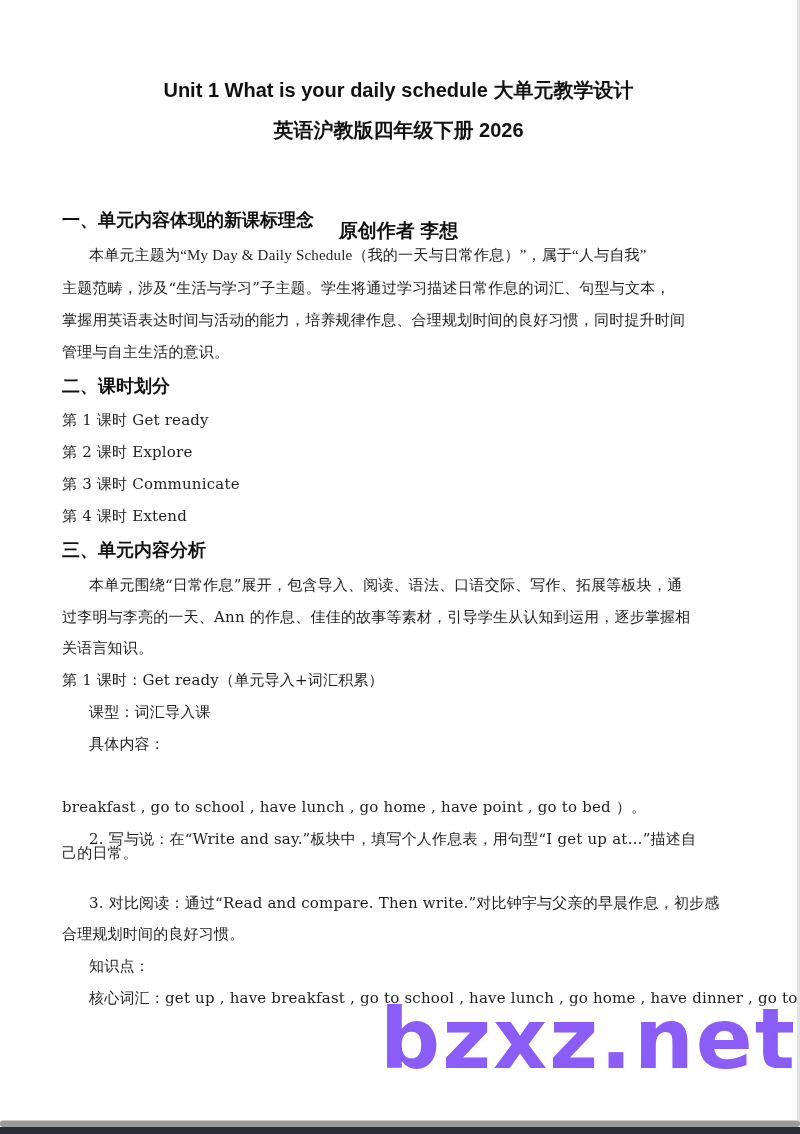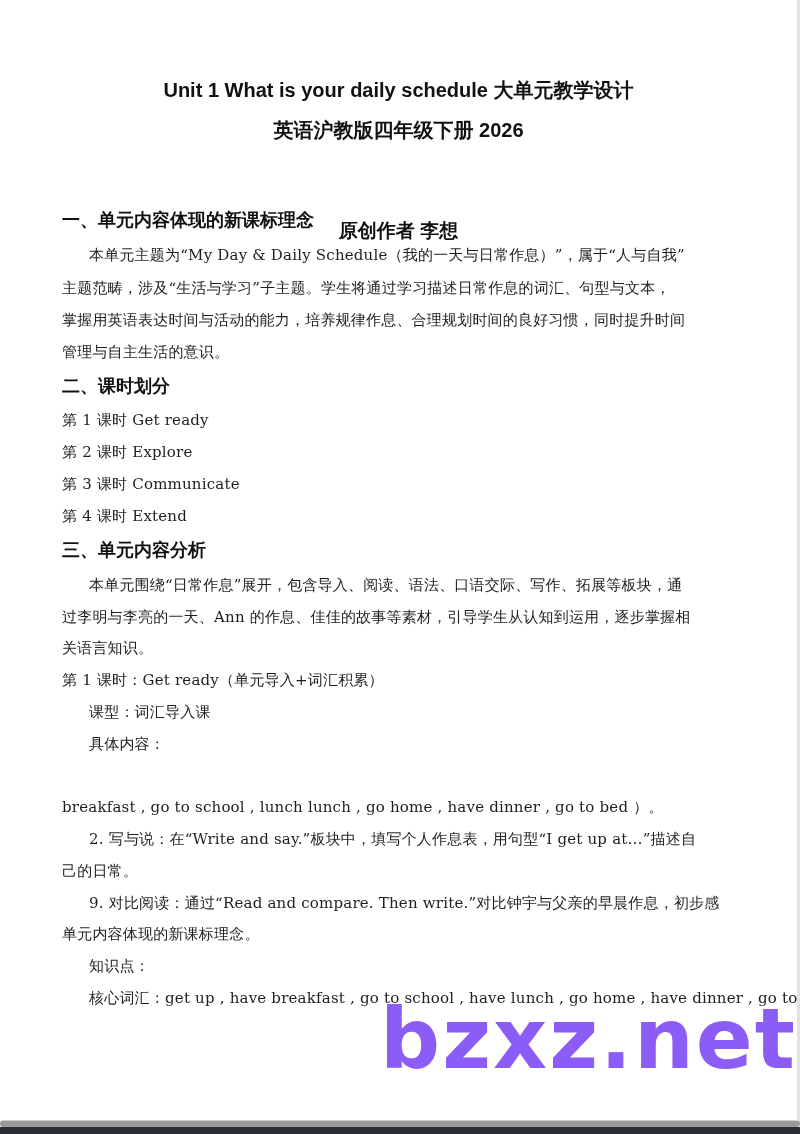--- a/index.html
+++ b/index.html
@@ -15,21 +15,21 @@
 
   .title { position:absolute; left:0; width:797px; text-align:center;
     font-family:"Liberation Sans", "DejaVu Sans", sans-serif; font-weight:bold; color:#111; }
   .t1 { top:77px; font-size:20px; }
   .t2 { top:117px; font-size:20px;text-align:center; }
   .t3 { top:178px; font-size:19px;margin-top:40px; }
 
   .h { position:absolute; left:62px; font-family:"DejaVu Sans", "Liberation Sans", sans-serif;
     font-weight:bold; font-size:18px; color:#111; }
   .line { position:absolute; left:62px; font-size:15px; white-space:nowrap; color:#1e1e1e; letter-spacing:0.2px; }
-  .ind1 { left:89px; }
+  .ind1 { left:89px;font-family:Liberation Serif, serif; }
   .ind2 { left:89px; }
   .watermark { position:absolute; left:380px; top:990px; font-family:"DejaVu Sans", sans-serif;
     font-weight:bold; font-size:84px; color:#8b5cf6; letter-spacing:2px; pointer-events:none; }
 </style>
 </head>
 <body>
 
 <div class="page">
   <div class="title t1">Unit 1 What is your daily schedule 大单元教学设计</div>
   <div class="title t2">英语沪教版四年级下册 2026</div>
@@ -47,25 +47,25 @@
   <div class="line" style="top:475px">第 3 课时 Communicate</div>
   <div class="line" style="top:507px">第 4 课时 Extend</div>
 
   <div class="h" style="top:538px">三、单元内容分析</div>
   <div class="line" style="top:608px">过李明与李亮的一天、Ann 的作息、佳佳的故事等素材，引导学生从认知到运用，逐步掌握相</div>
   <div class="line ind2" style="top:576px">本单元围绕“日常作息”展开，包含导入、阅读、语法、口语交际、写作、拓展等板块，通</div>
   <div class="line" style="top:639px">关语言知识。</div>
   <div class="line" style="top:671px">第 1 课时：Get ready（单元导入+词汇积累）</div>
   <div class="line ind2" style="top:703px">课型：词汇导入课</div>
   <div class="line ind2" style="top:735px">具体内容：</div>
-  <div class="line" style="top:798px">breakfast , go to school , lunch lunch , go home , have dinner , go to bed ）。</div>
+  <div class="line" style="top:798px">breakfast , go to school , have lunch , go home , have point , go to bed ）。</div>
   <div class="line ind2" style="top:830px">2. 写与说：在“Write and say.”板块中，填写个人作息表，用句型“I get up at…”描述自</div>
-  <div class="line" style="top:862px">己的日常。</div>
-  <div class="line ind2" style="top:894px">9. 对比阅读：通过“Read and compare. Then write.”对比钟宇与父亲的早晨作息，初步感</div>
-  <div class="line" style="top:925px">单元内容体现的新课标理念。</div>
+  <div class="line" style="top:844px">己的日常。</div>
+  <div class="line ind2" style="top:894px">3. 对比阅读：通过“Read and compare. Then write.”对比钟宇与父亲的早晨作息，初步感</div>
+  <div class="line" style="top:925px">合理规划时间的良好习惯。</div>
   <div class="line ind2" style="top:957px">知识点：</div>
   <div class="line ind2" style="top:989px">核心词汇：get up , have breakfast , go to school , have lunch , go home , have dinner , go to</div>
 
   <div class="watermark">bzxz.net</div>
 </div>
 
 <div class="right-edge"></div>
 <div class="h-scroll"></div>
 <div class="desktop"></div>
 

